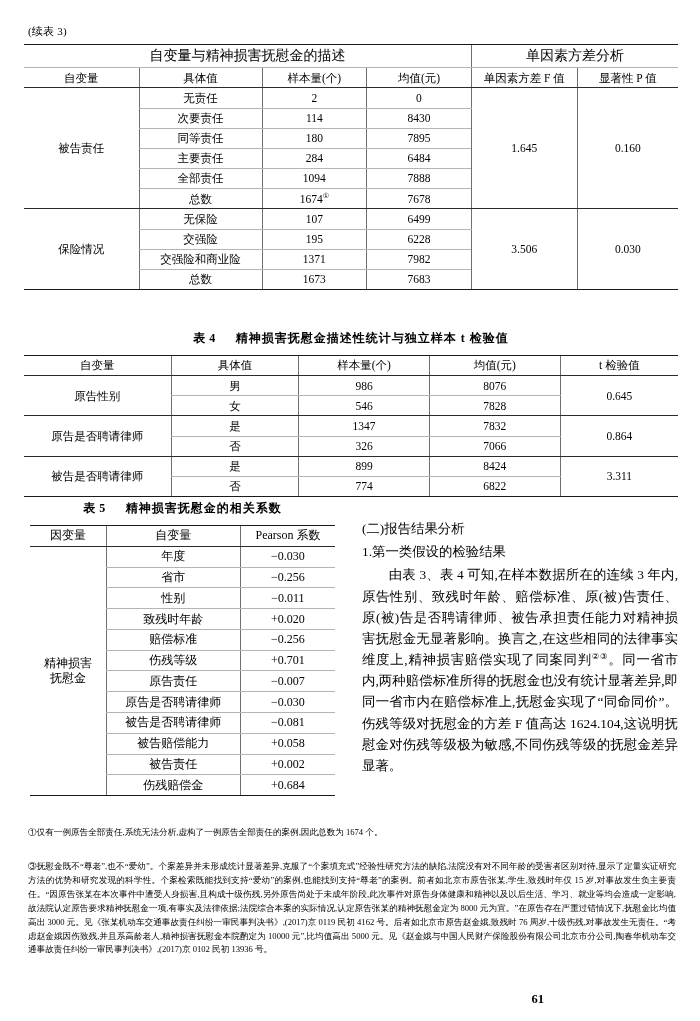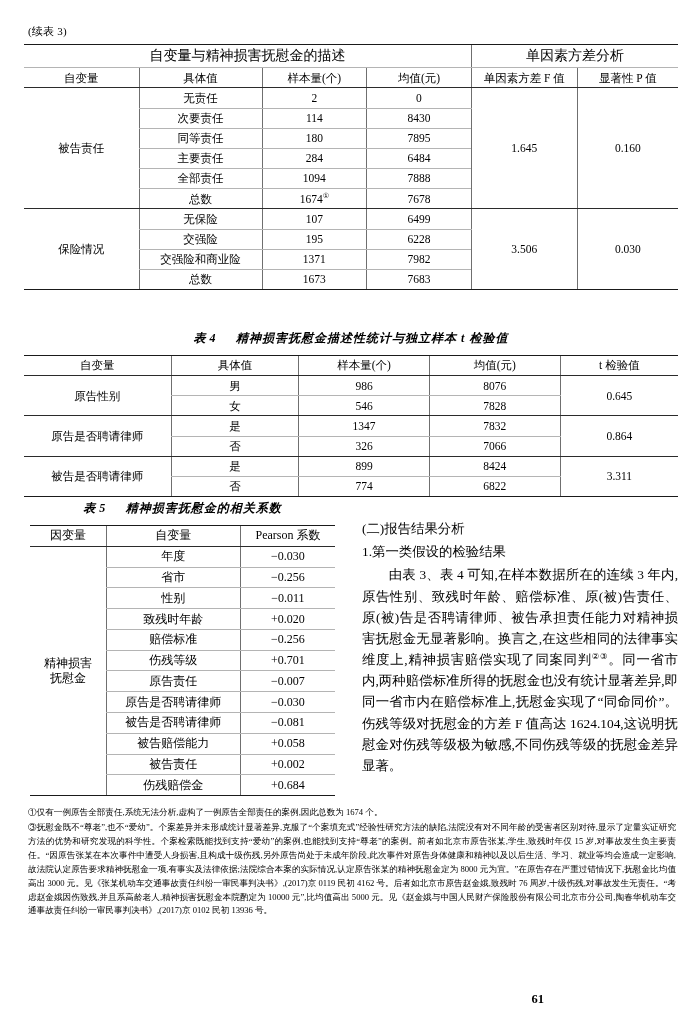--- a/index.html
+++ b/index.html
@@ -67,21 +67,20 @@
     left: 24px;
     top: 330px;
     width: 654px;
   }
   .tbl-caption {
     text-align: center;
     font-size: 12px;
     font-weight: bold;
     letter-spacing: 1px;
     margin-bottom: 8px;
-    font-style: italic;
   }
   .tbl-caption .capnum { letter-spacing: 0.5px; }
 
   
   #tbl5-wrap {
     position: absolute;
     left: 30px;
     top: 500px;
     width: 305px;
   }
@@ -119,21 +118,21 @@
     top: 806px;
     width: 648px;
     font-size: 8.6px;
     line-height: 1.62;
     text-align: justify;
     text-justify: inter-ideograph;
   }
   #footnotes p {
     margin: 0 0 1px 0;
   }
-  #footnotes p.fnote { text-indent: 0; }
+  #footnotes p.fnote { text-indent: 0; margin-top: 20px; }
 
   
   #pageno {
     position: absolute;
     right: 28px;
     bottom: 14px;
     font-size: 12.5px;
     font-weight: bold;
   }
 </style>

